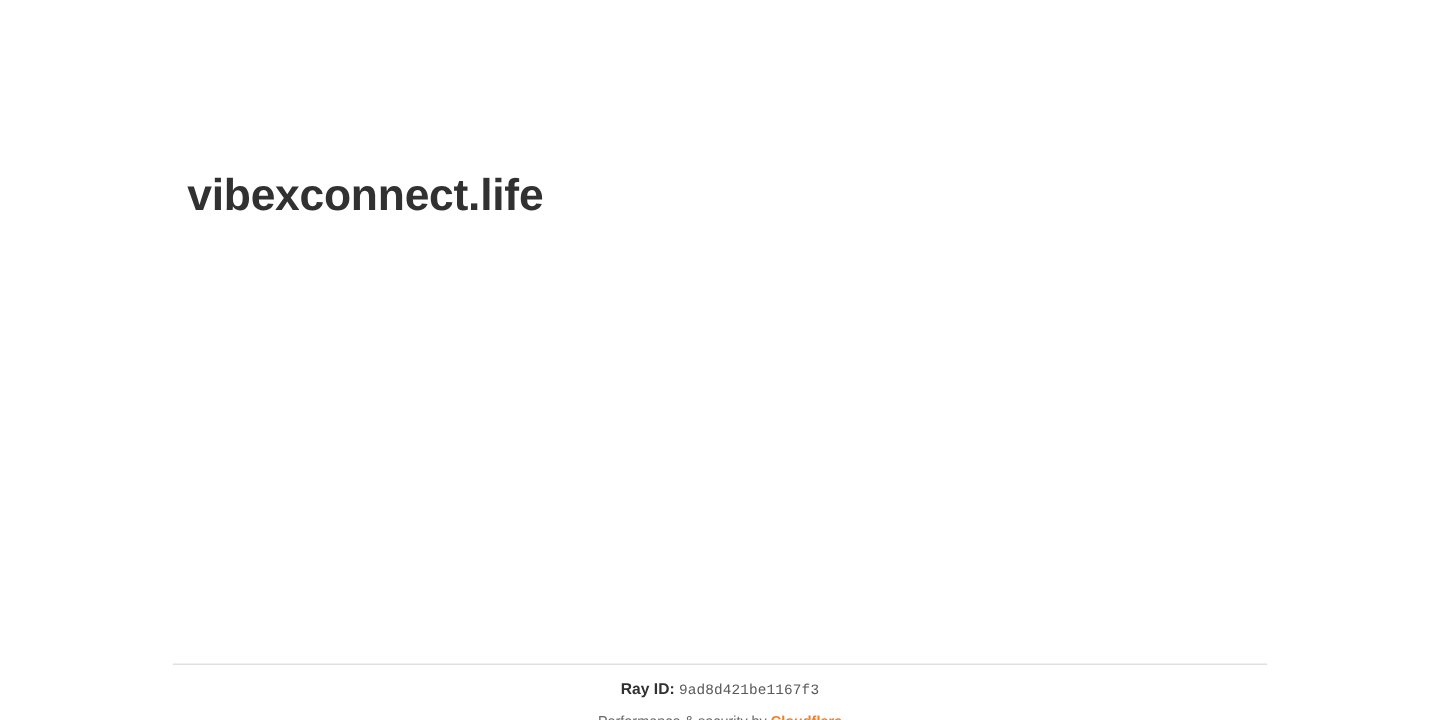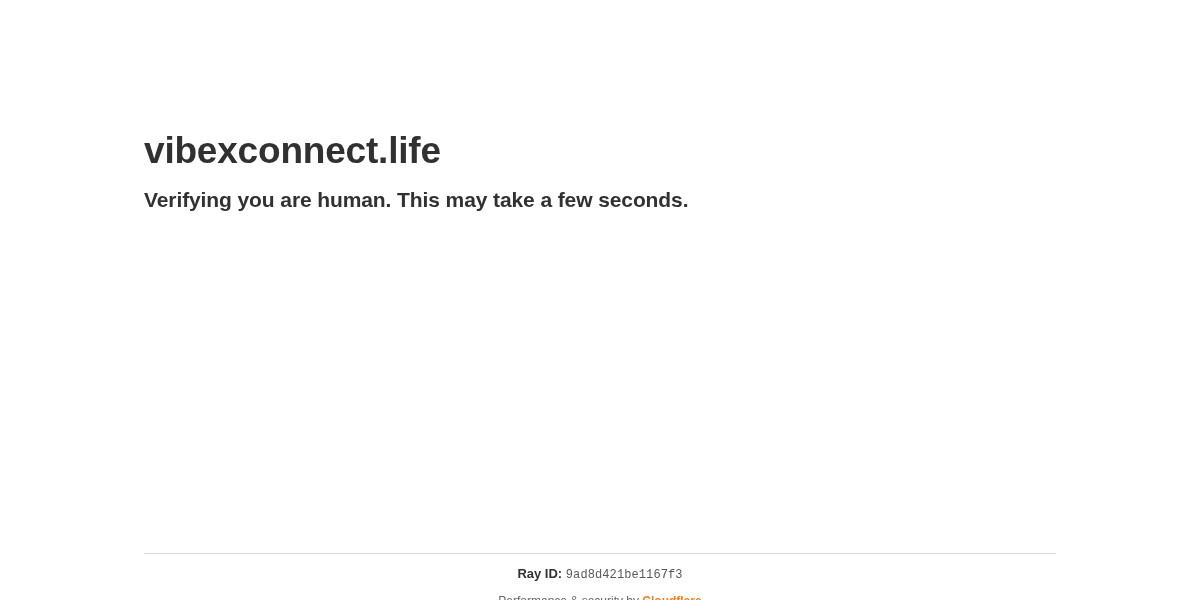--- a/index.html
+++ b/index.html
@@ -34,21 +34,21 @@
 
   
   .heading-block {
     position: absolute;
     left: 0;
     top: 128px;
     width: 912px;
   }
 
   .page-title {
-    margin: 0;
+    margin: 12px;
     font-size: 37px;
     line-height: 46px;
     font-weight: 700;
     letter-spacing: -0.2px;
     color: #313131;
     white-space: nowrap;
   }
 
   .page-subtitle {
     margin: 0;
@@ -137,21 +137,20 @@
   }
 </style>
 </head>
 <body>
 
 <div id="challenge-page">
   <div class="content-wrap">
 
     <div class="heading-block">
       <h1 class="page-title">vibexconnect.life</h1>
-      <h2 class="page-subtitle">Verifying you are human. This may take a few seconds.</h2>
     </div>
 
     <div class="challenge-slot"></div>
 
 
     <div class="footer">
       <div class="footer-line">
         <span class="ray-label">Ray ID:</span><span>&nbsp;</span><span class="ray-value">9ad8d421be1167f3</span>
       </div>
       <div class="footer-line-2">

